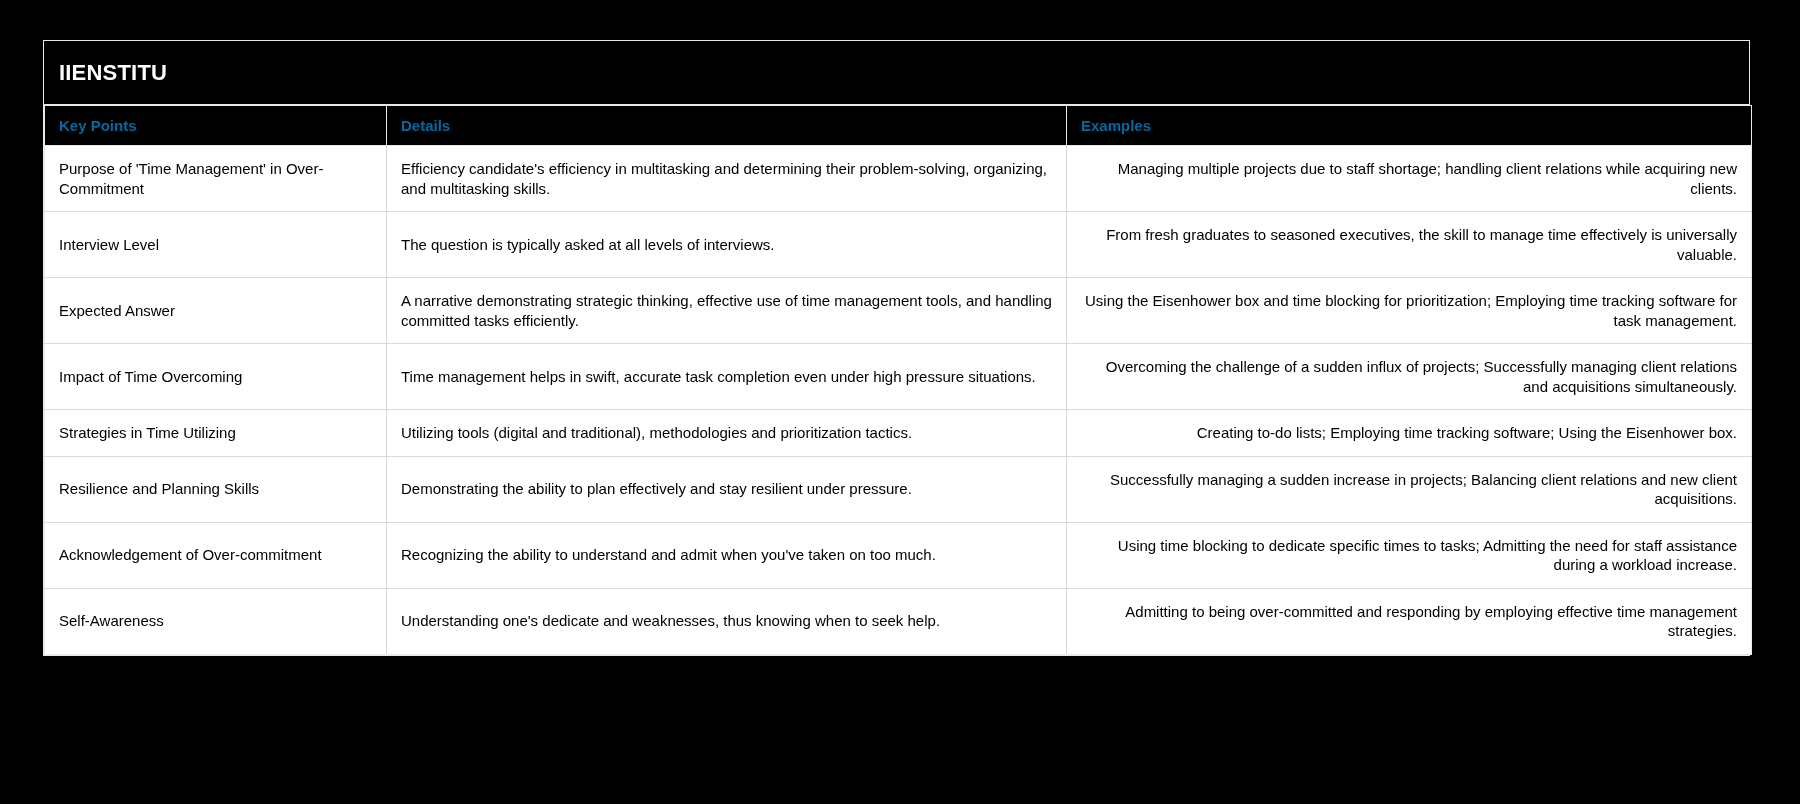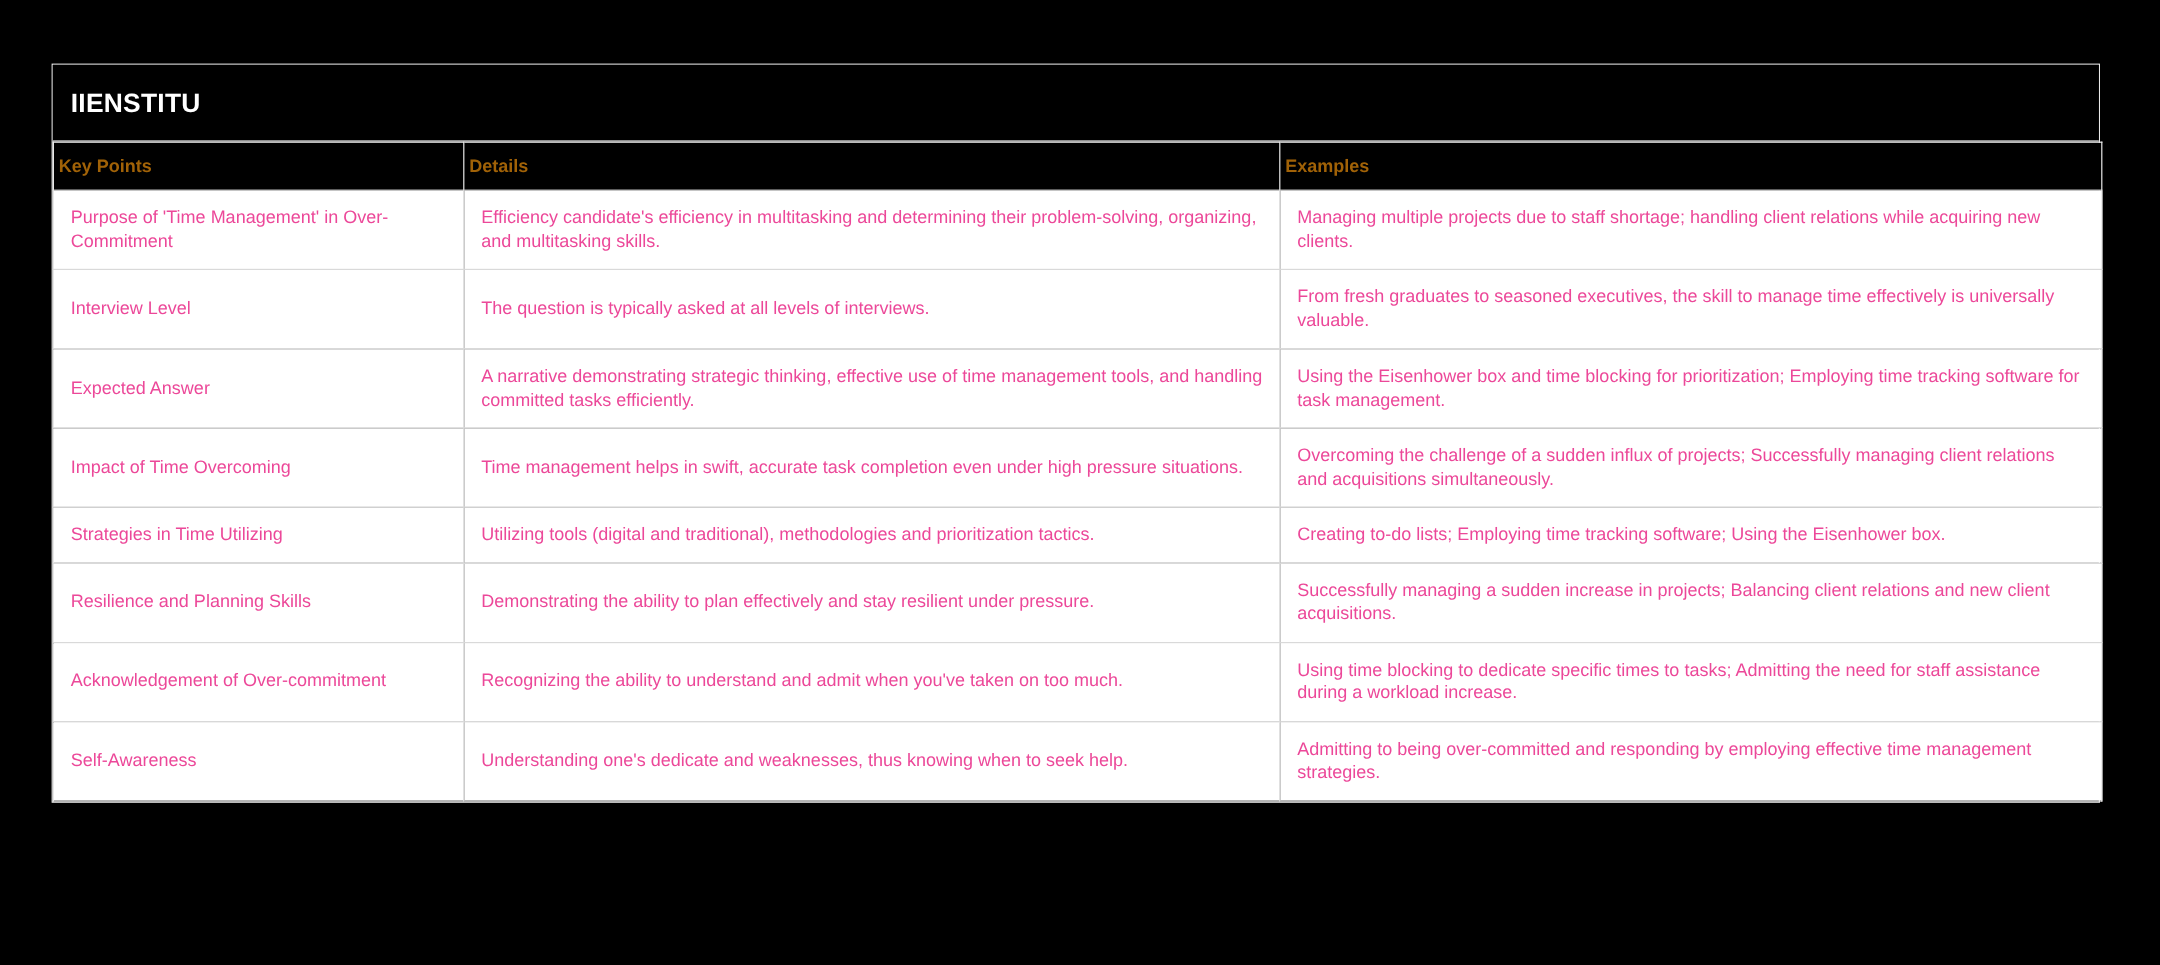--- a/index.html
+++ b/index.html
@@ -7,21 +7,21 @@
     padding: 0;
     background: #000000;
     width: 1800px;
     height: 804px;
     overflow: hidden;
     font-family: "Liberation Sans", "DejaVu Sans", sans-serif;
   }
   .card {
     position: absolute;
     left: 43px;
-    top: 53px;
+    top: 40px;
     width: 1707px;
     box-sizing: border-box;
     background: #000000;
     border: 1px solid #e9e9e9;
   }
   .title-bar {
     height: 63px;
     display: flex;
     align-items: center;
     padding-left: 15px;
@@ -38,38 +38,38 @@
   table.data-table {
     width: 100%;
     border-collapse: collapse;
     table-layout: fixed;
   }
   table.data-table col.c1 { width: 342px; }
   table.data-table col.c2 { width: 680px; }
   table.data-table col.c3 { width: 685px; }
   table.data-table thead th {
     background: #000000;
-    color: #a16207;
+    color: #0369a1;
     font-size: 15px;
     font-weight: bold;
     text-align: left;
-    padding: 11px 4px;
+    padding: 11px 14px;
     border: 1px solid #e9e9e9;
   }
   table.data-table tbody td {
     background: #ffffff;
-    color: #ec4899;
+    color: #000000;
     font-size: 15px;
     line-height: 19.5px;
     vertical-align: middle;
     padding: 13px 14px;
     border: 1px solid #d9d9d9;
   }
   table.data-table tbody tr td:first-child { border-left-color: #e9e9e9; }
-  table.data-table tbody tr td:last-child { border-right-color: #e9e9e9; }
+  table.data-table tbody tr td:last-child { border-right-color: #e9e9e9; text-align: right; }
   table.data-table tbody tr:last-child td { border-bottom-color: #e9e9e9; }
 </style>
 </head>
 <body>
 
 <div class="card">
   <div class="title-bar">
     <h1>IIENSTITU</h1>
   </div>
   <table class="data-table">

